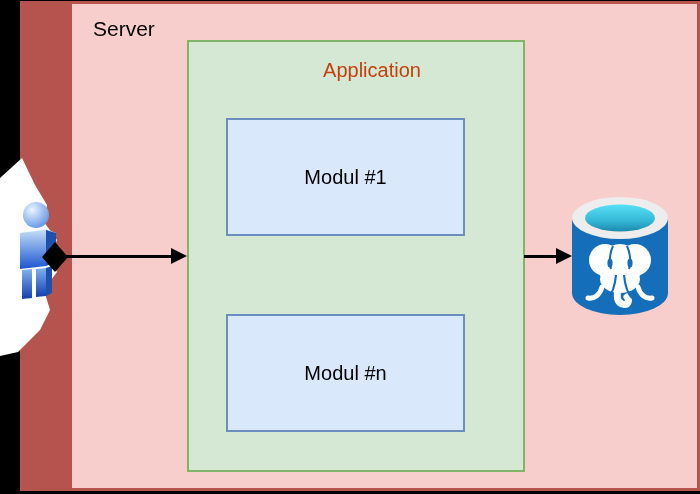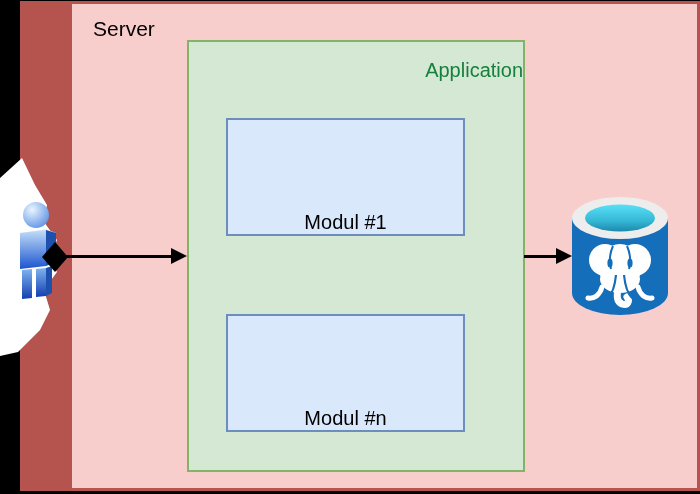--- a/index.html
+++ b/index.html
@@ -27,28 +27,28 @@
     font-size:21px;color:#000;line-height:1.2;white-space:nowrap;
   }
 
   
   .app-box{
     position:absolute;left:187px;top:40px;width:338px;height:432px;
     box-sizing:border-box;
     background:#d5e8d4;border:2px solid #82b366;
   }
   .app-label{
-    position:absolute;left:0;top:17px;width:100%;text-align:right;
-    font-size:20px;color:#15803d;
+    position:absolute;left:16px;top:17px;width:100%;text-align:center;
+    font-size:20px;color:#c2410c;
   }
   .module-box{
     position:absolute;left:37px;width:239px;height:118px;
     box-sizing:border-box;
     background:#dae8fc;border:2px solid #6c8ebf;
-    display:flex;align-items:flex-end;justify-content:center;
+    display:flex;align-items:center;justify-content:center;
     font-size:20px;color:#000;
   }
   .module-1{top:76px;}
   .module-n{top:272px;}
 
   
   .arrow-line{position:absolute;height:3px;background:#000;top:255px;}
   .arrow-head{
     position:absolute;top:248px;width:0;height:0;
     border-left:16px solid #000;

